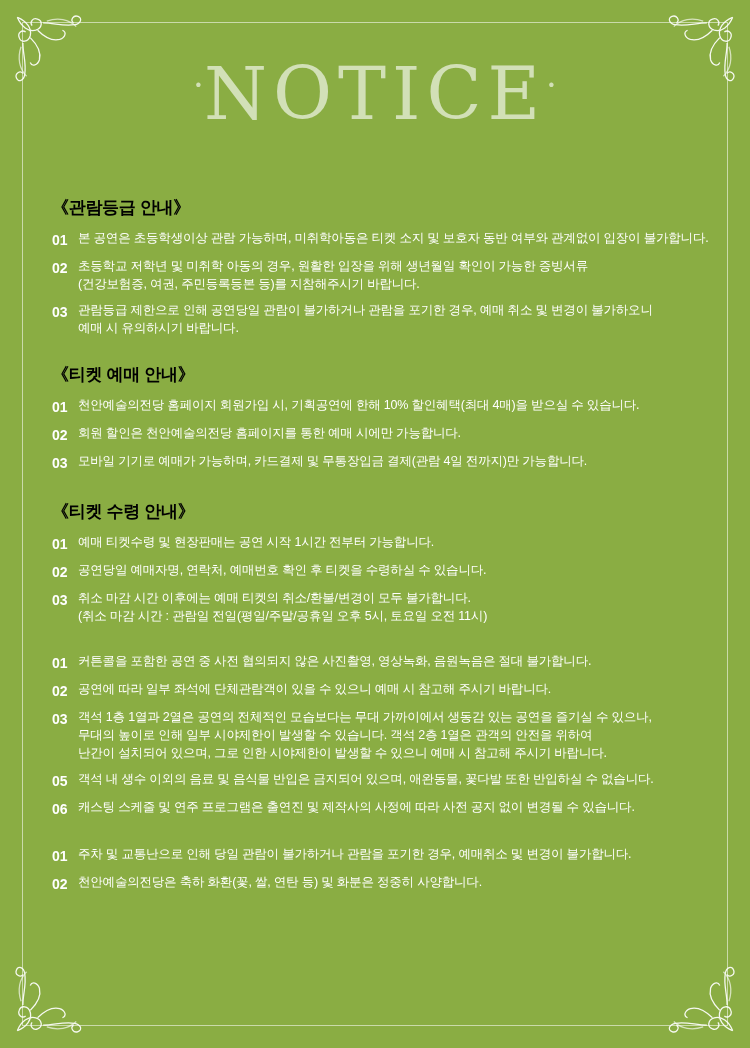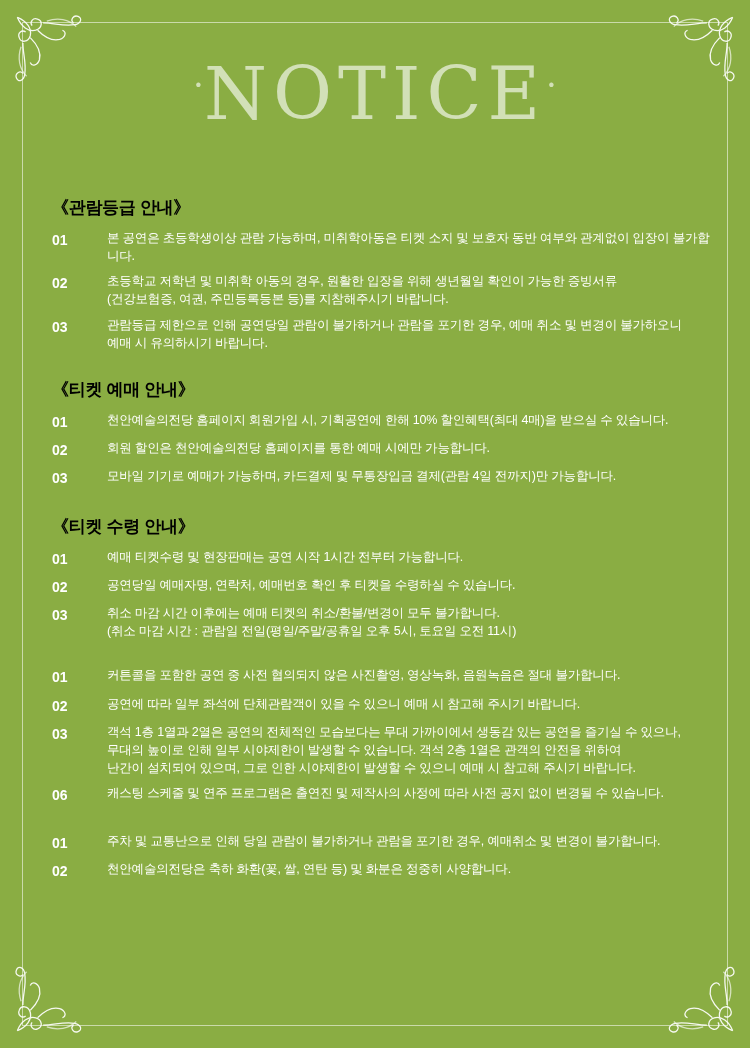--- a/index.html
+++ b/index.html
@@ -98,21 +98,20 @@
     font-weight: bold;
     color: #ffffff;
     padding-top: 1px;
     letter-spacing: 0;
   }
   .txt {
     flex: 1 1 auto;
     color: #ffffff;
     white-space: pre-line;
     letter-spacing: -0.2px;
-    margin-left: 29px;
   }
 </style>
 </head>
 <body style="background: rgb(138, 173, 67);">
 
 <div class="frame"></div>
 
 <svg class="ornament orn-tl" viewBox="0 0 100 100" fill="none" stroke="#ffffff" stroke-width="1.4">
   <path d="M8 8 C 18 12, 24 20, 22 28 C 20 35, 12 36, 10 30 C 8 25, 13 21, 17 24"></path>
   <path d="M8 8 C 12 18, 20 24, 28 22 C 35 20, 36 12, 30 10 C 25 8, 21 13, 24 17"></path>
@@ -222,20 +221,24 @@
       <div class="num">02</div>
       <div class="txt">공연에 따라 일부 좌석에 단체관람객이 있을 수 있으니 예매 시 참고해 주시기 바랍니다.</div>
     </div>
     <div class="item">
       <div class="num">03</div>
       <div class="txt">객석 1층 1열과 2열은 공연의 전체적인 모습보다는 무대 가까이에서 생동감 있는 공연을 즐기실 수 있으나,
 무대의 높이로 인해 일부 시야제한이 발생할 수 있습니다. 객석 2층 1열은 관객의 안전을 위하여
 난간이 설치되어 있으며, 그로 인한 시야제한이 발생할 수 있으니 예매 시 참고해 주시기 바랍니다.</div>
     </div>
     <div class="item">
+      <div class="num">05</div>
+      <div class="txt">객석 내 생수 이외의 음료 및 음식물 반입은 금지되어 있으며, 애완동물, 꽃다발 또한 반입하실 수 없습니다.</div>
+    </div>
+    <div class="item">
       <div class="num">06</div>
       <div class="txt">캐스팅 스케줄 및 연주 프로그램은 출연진 및 제작사의 사정에 따라 사전 공지 없이 변경될 수 있습니다.</div>
     </div>
   </div>
 
   <div class="section">
     <div class="item">
       <div class="num">01</div>
       <div class="txt">주차 및 교통난으로 인해 당일 관람이 불가하거나 관람을 포기한 경우, 예매취소 및 변경이 불가합니다.</div>
     </div>

